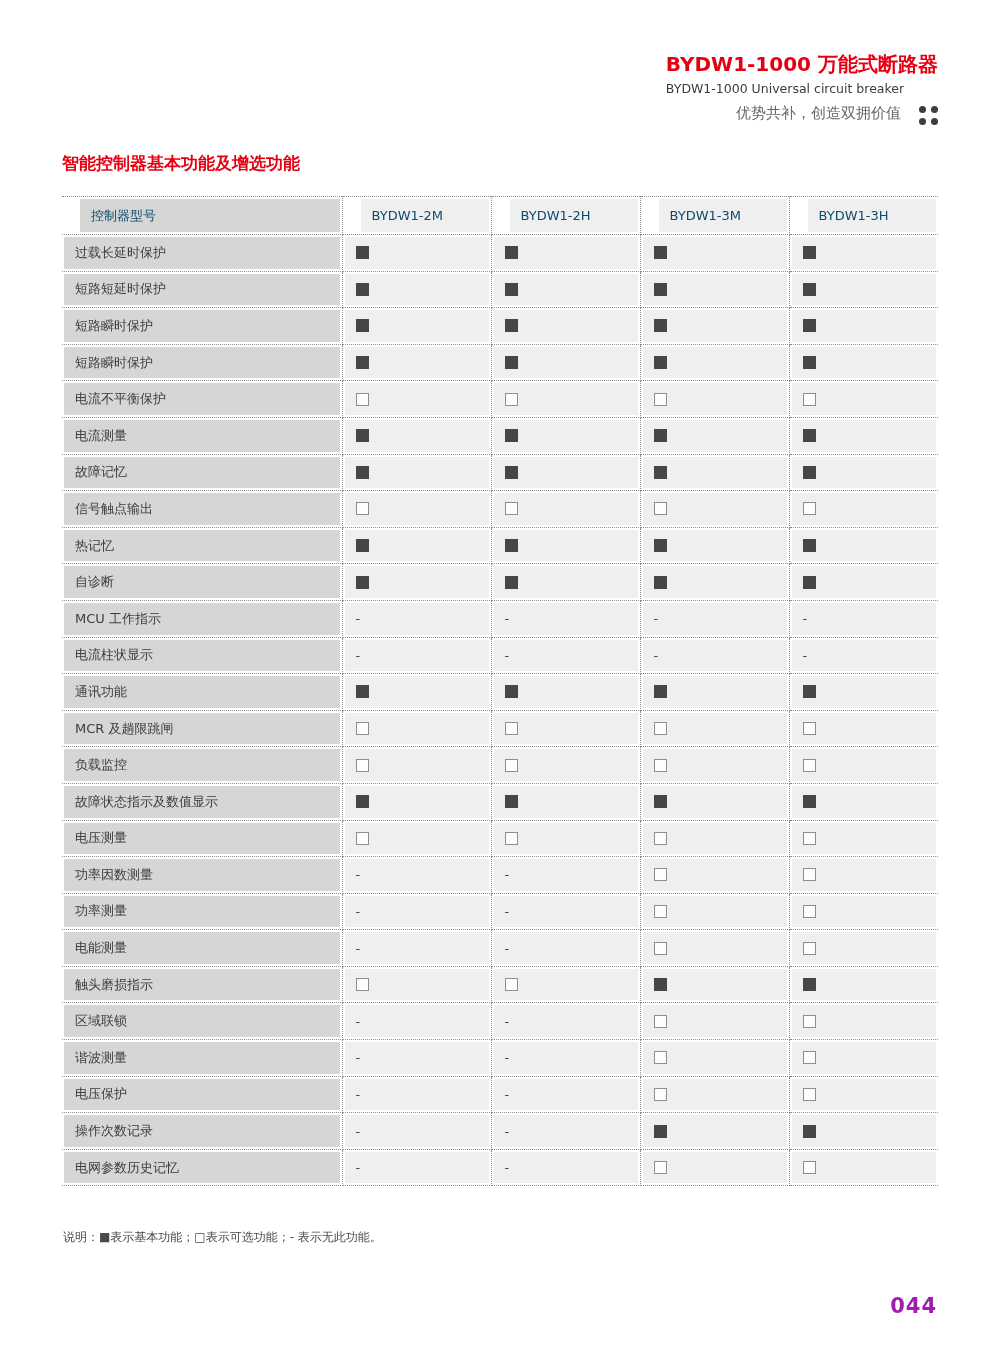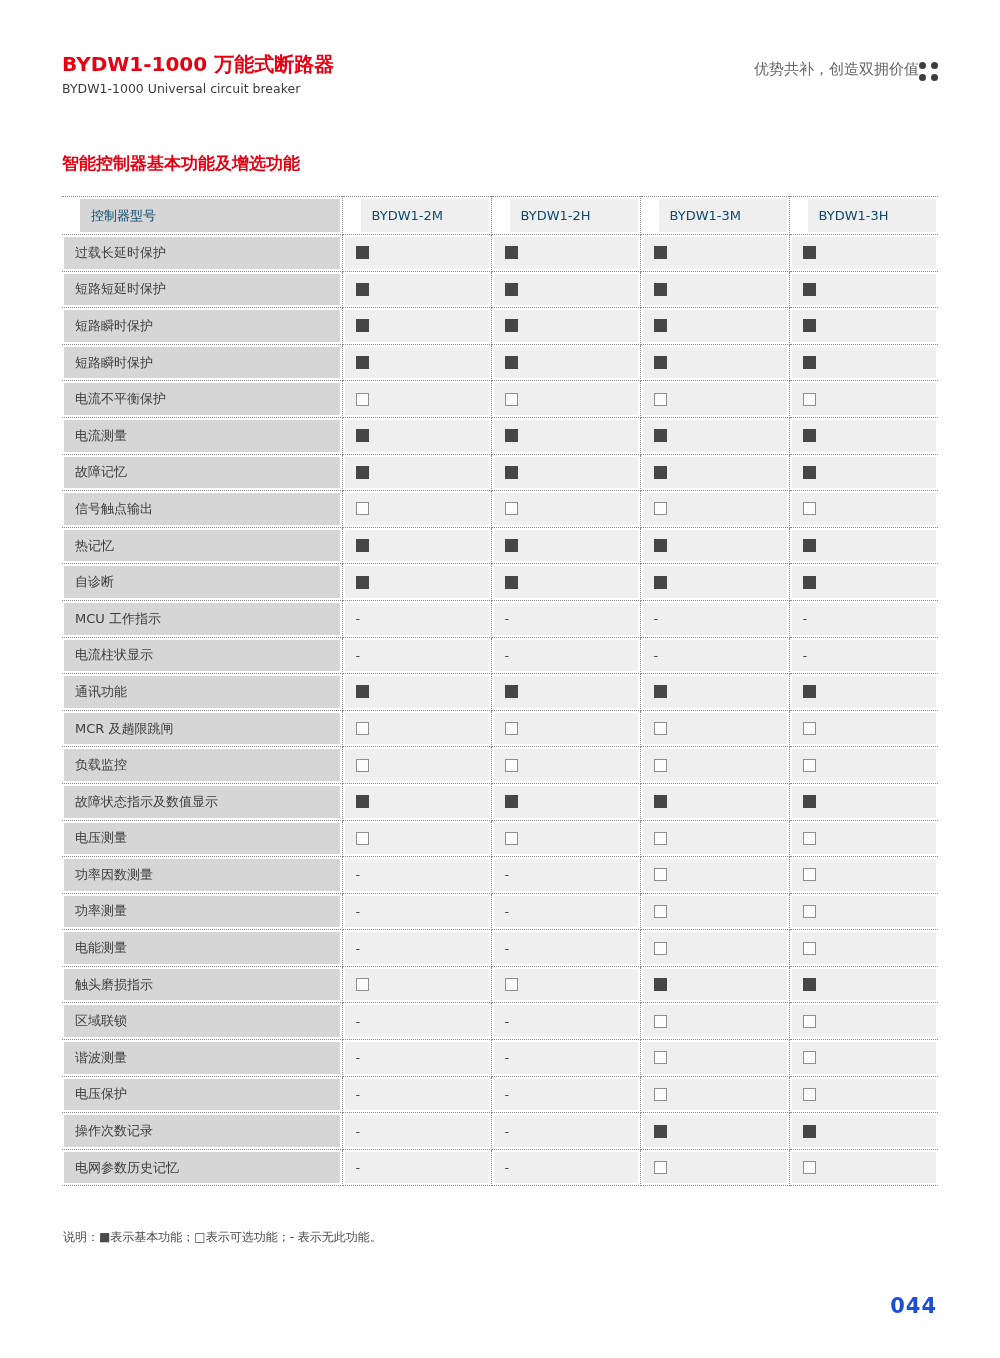--- a/index.html
+++ b/index.html
@@ -5,24 +5,24 @@
   html, body { margin: 0; padding: 0; }
   body {
     width: 1000px; height: 1358px;
     background: #ffffff;
     font-family: "DejaVu Sans", "Liberation Sans", sans-serif;
     position: relative;
   }
   .page { position: relative; width: 1000px; height: 1358px; overflow: hidden; }
 
   
-  .hdr { position: absolute; left: 62px; right: 62px; top: 52px; display: flex; justify-content: space-between; align-items: flex-start; }
+  .hdr { position: absolute; left: 62px; right: 62px; top: 52px; display: flex; justify-content: space-between; align-items: flex-end; flex-direction: column; }
   .hdr-title { color: #e60012; font-size: 20px; font-weight: bold; margin: 0; line-height: 1.2; }
   .hdr-sub { color: #3c3c3c; font-size: 12.5px; margin-top: 5px; }
-  .hdr-right { display: flex; align-items: flex-start; padding-top: 8px; }
+  .hdr-right { display: flex; align-items: flex-start; gap: 18px; padding-top: 8px; }
   .slogan { color: #666666; font-size: 15px; }
   .dots { display: grid; grid-template-columns: 7px 7px; grid-gap: 5px; margin-top: 2px; }
   .dots i { width: 7px; height: 7px; border-radius: 50%; background: #3d3d3d; display: block; }
 
   
   .section-title { position: absolute; left: 62px; top: 152px; margin: 0; color: #e60012; font-size: 17px; font-weight: bold; }
 
   
   .table-wrap { position: absolute; left: 62px; top: 196px; width: 876px; }
   table { width: 876px; border-collapse: collapse; table-layout: fixed; border-top: 1px dotted #8c8c8c; }
@@ -34,21 +34,21 @@
   .value-bg { background: #efefef; }
   th .inner { font-weight: normal; color: #0c4a6e; font-size: 13px; margin-left: 16px; }
   td .inner { font-size: 13px; color: #3d3d3d; }
   .sq { display: inline-block; }
   .sq.filled { width: 13px; height: 13px; background: #464646; }
   .sq.empty  { width: 11px; height: 11px; background: #fdfdfd; border: 1px solid #8e8e8e; }
   .dash { color: #474747; font-size: 13px; line-height: 1; }
 
   
   .footnote { position: absolute; left: 63px; top: 1229px; font-size: 12px; color: #4a4a4a; }
-  .page-number { position: absolute; right: 63px; top: 1294px; color: #1d4ed8; font-size: 21px; font-weight: bold; letter-spacing: 1px; }
+  .page-number { position: absolute; right: 63px; top: 1294px; color: #a21caf; font-size: 21px; font-weight: bold; letter-spacing: 1px; }
 </style>
 </head>
 <body>
 
 <div class="page">
 
   <div class="hdr">
     <div>
       <h1 class="hdr-title">BYDW1-1000 万能式断路器</h1>
       <div class="hdr-sub">BYDW1-1000 Universal circuit breaker</div>

